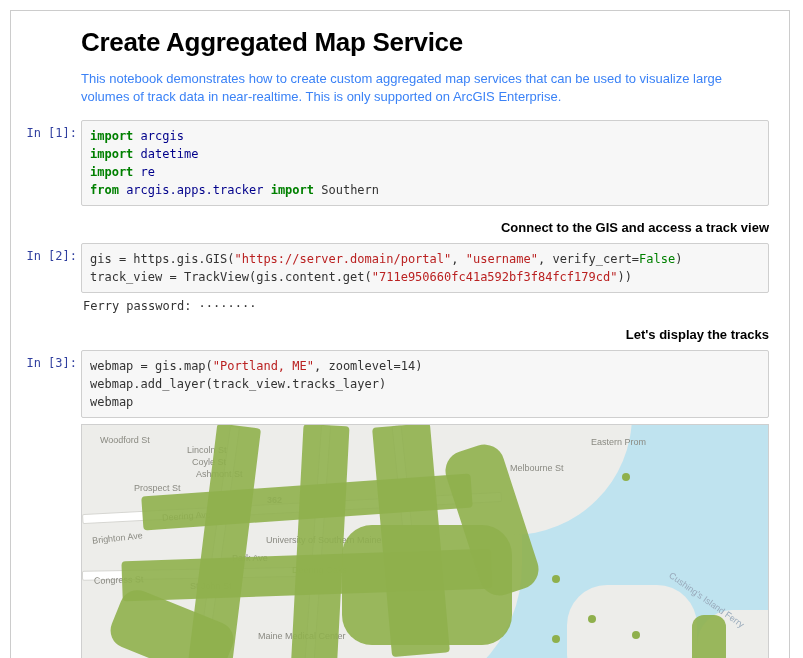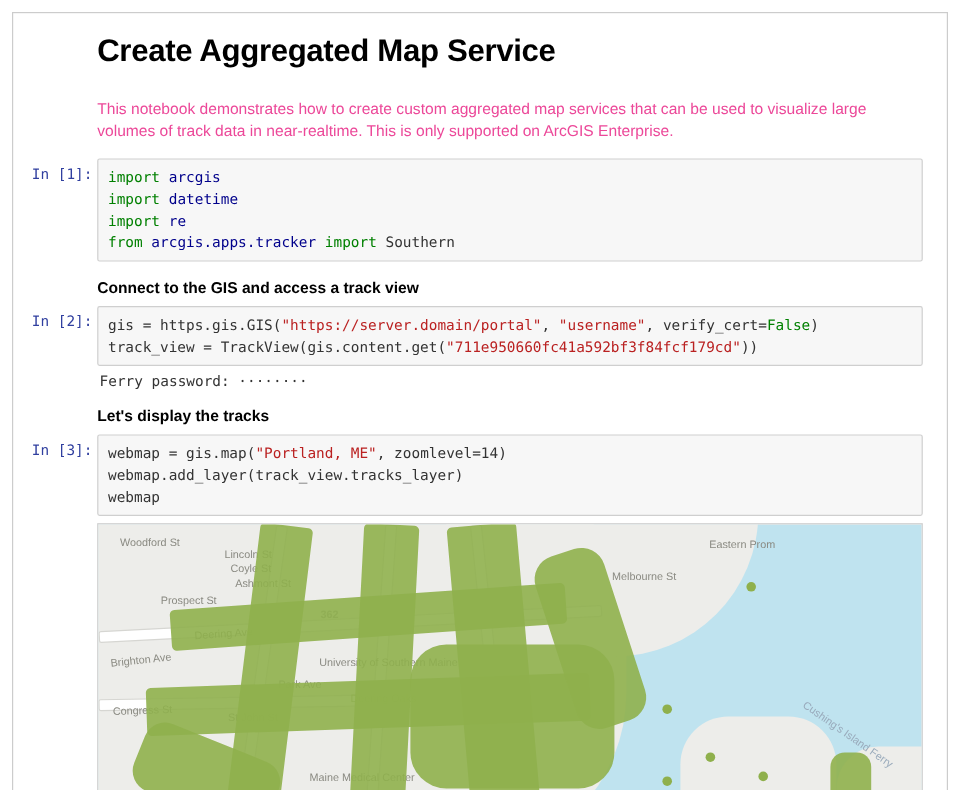--- a/index.html
+++ b/index.html
@@ -17,28 +17,28 @@
     width: 780px;
   }
   .nb-content {
     padding-left: 60px;
     padding-right: 10px;
     position: relative;
   }
   h1.title {
     font-size: 26px;
     font-weight: 700;
-    margin: 8px 0 24px 0;
+    margin: 8px 0 12px 0;
     letter-spacing: -0.3px;
   }
   p.intro {
     margin: 4px 0 14px 0;
     font-size: 13px;
     line-height: 1.4;
-    color: #ec4899;
+    color: #3b82f6;
   }
   .cell {
     position: relative;
     margin-bottom: 14px;
     border-radius: 18px;
   }
   .prompt {
     position: absolute;
     left: -62px;
     top: 6px;
@@ -63,23 +63,24 @@
   .output-text {
     font-family: "Menlo", "Consolas", monospace;
     font-size: 12px;
     color: #333;
     padding: 6px 2px 0 2px;
   }
   .section-h {
     font-weight: 700;
     font-size: 13px;
     margin: 12px 0 8px 0;
+    text-align: right;
   }
   
-  .kw  { color: #008000; font-weight: normal; }   
+  .kw  { color: #008000; font-weight: bold; }   
   .nm  { color: #00008b; text-align: center; }                      
   .str { color: #ba2121; }                      
   .bool{ color: #008000; font-weight: normal; }
   .plain { color: #333; }
   
   .map-out {
     border: 1px solid #cfcfcf;
     height: 252px;
     position: relative;
     overflow: hidden;

